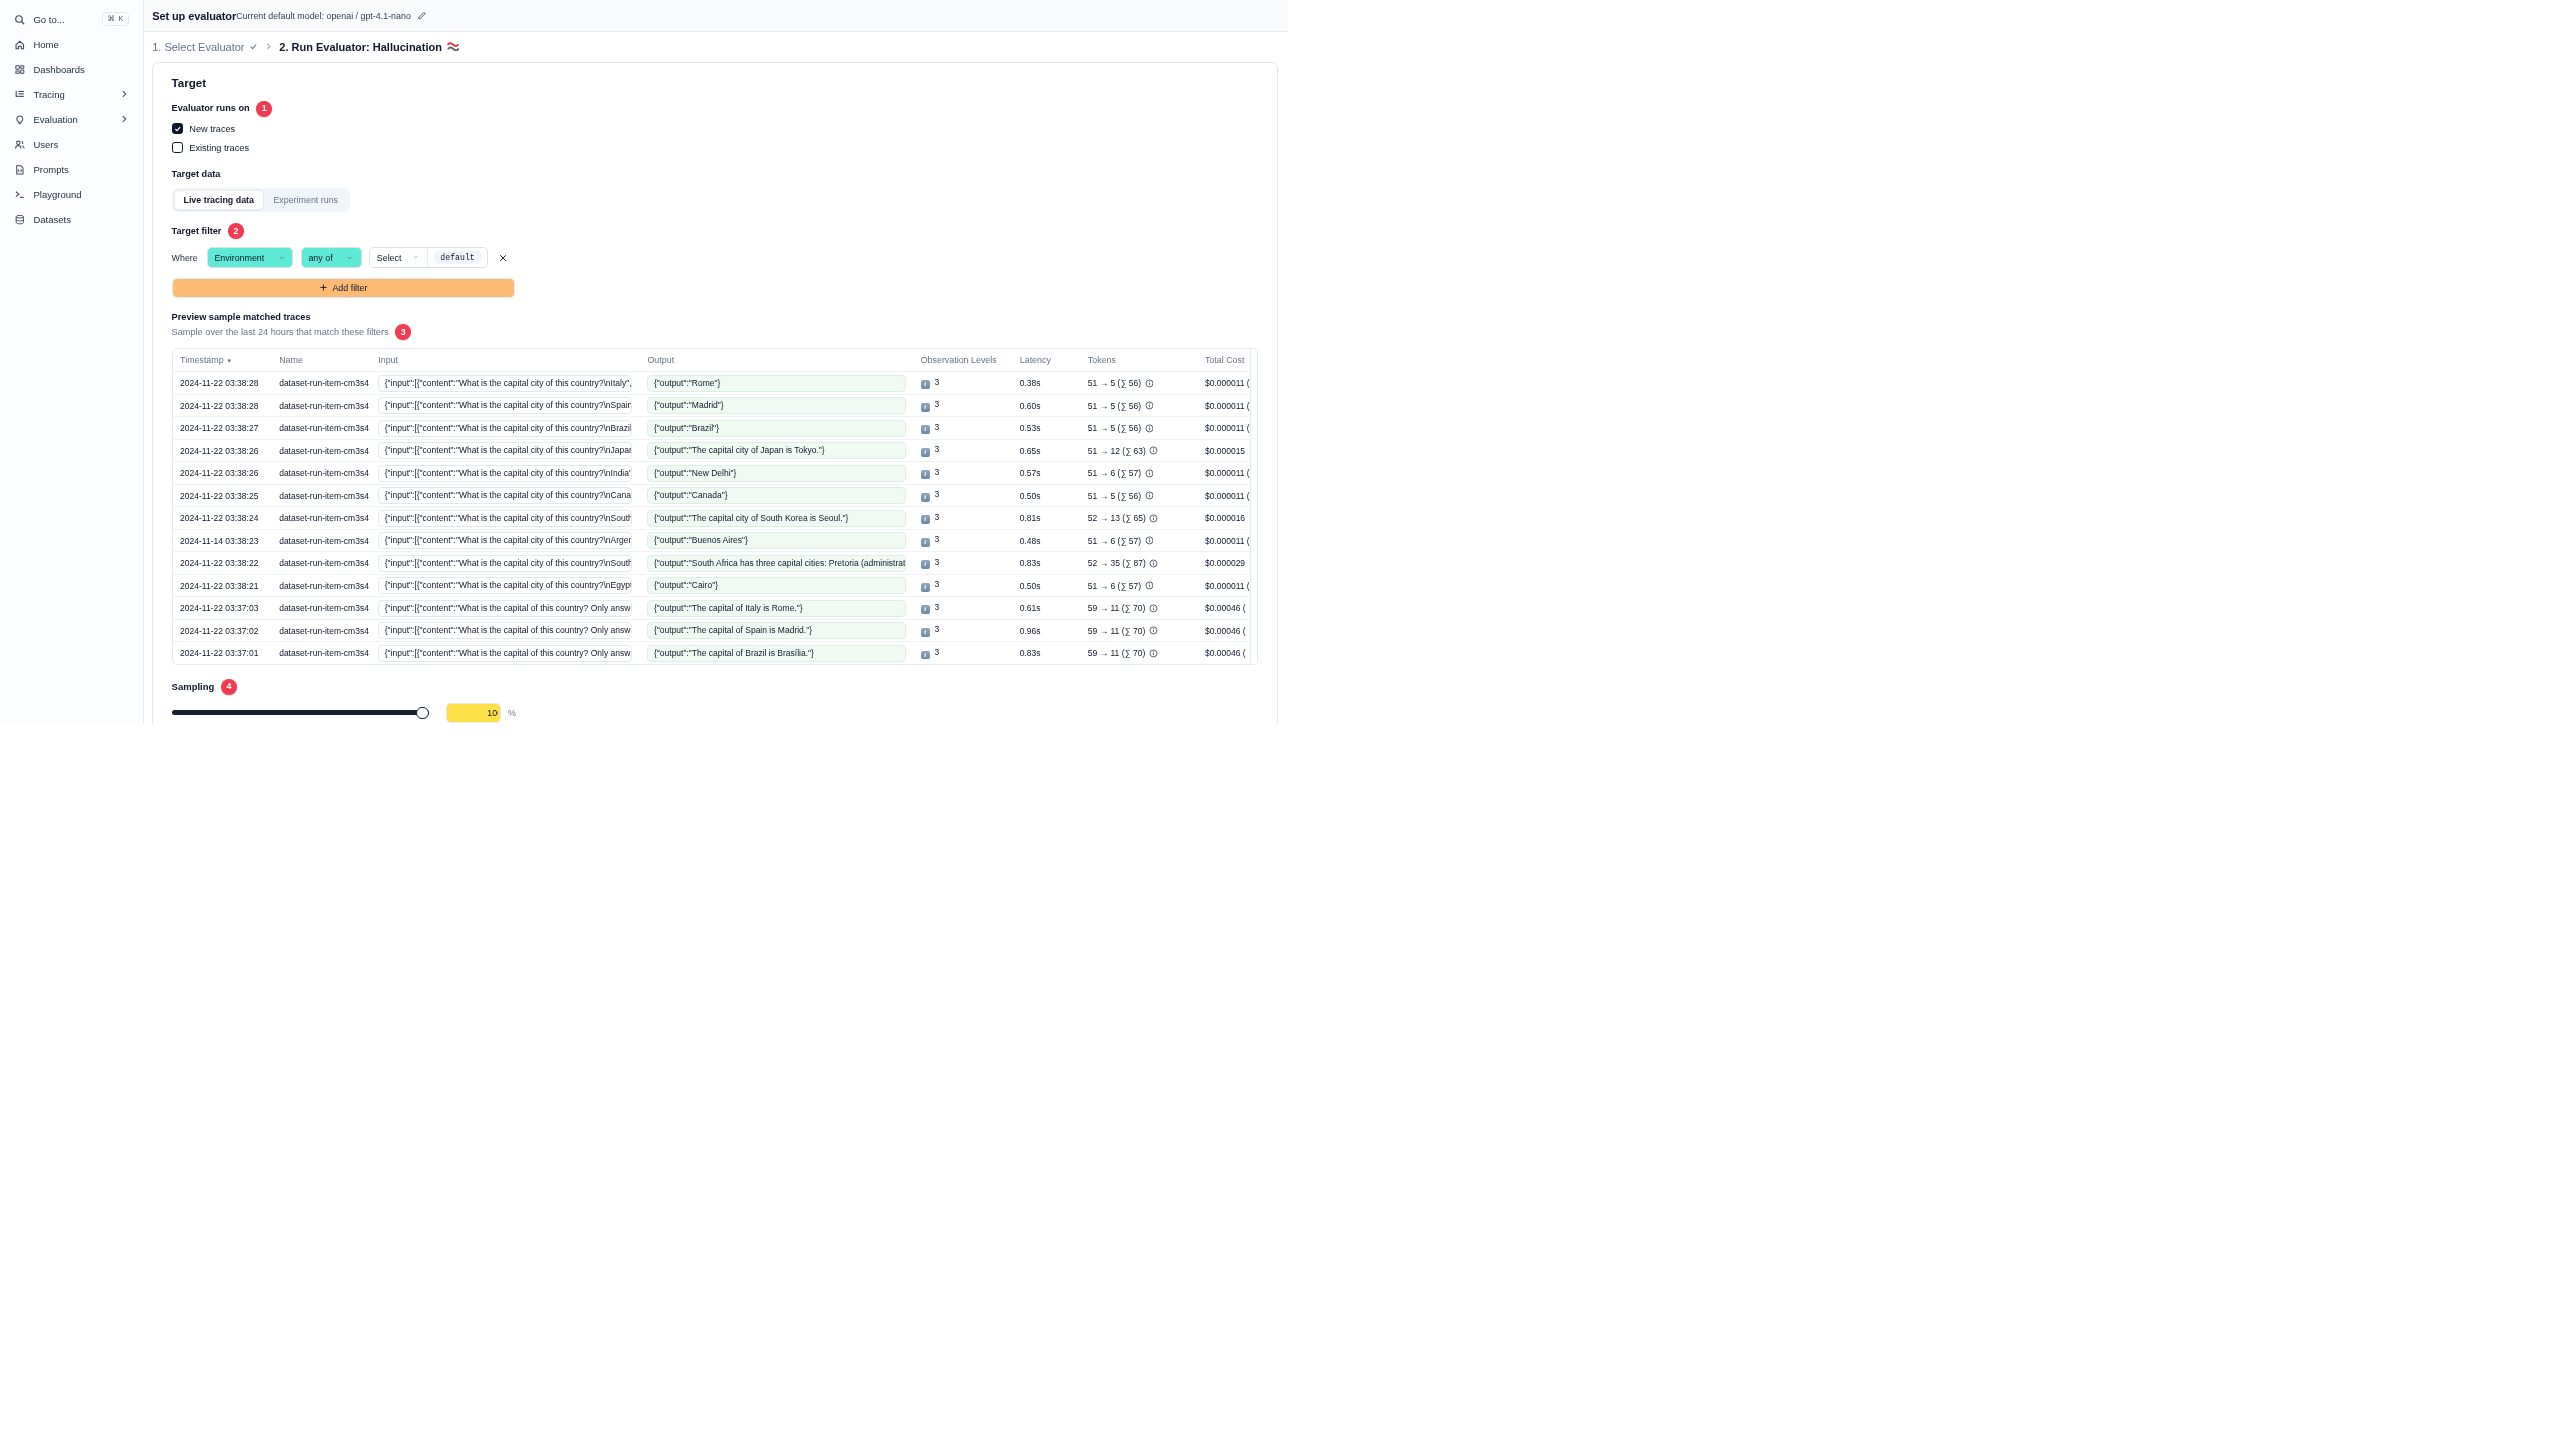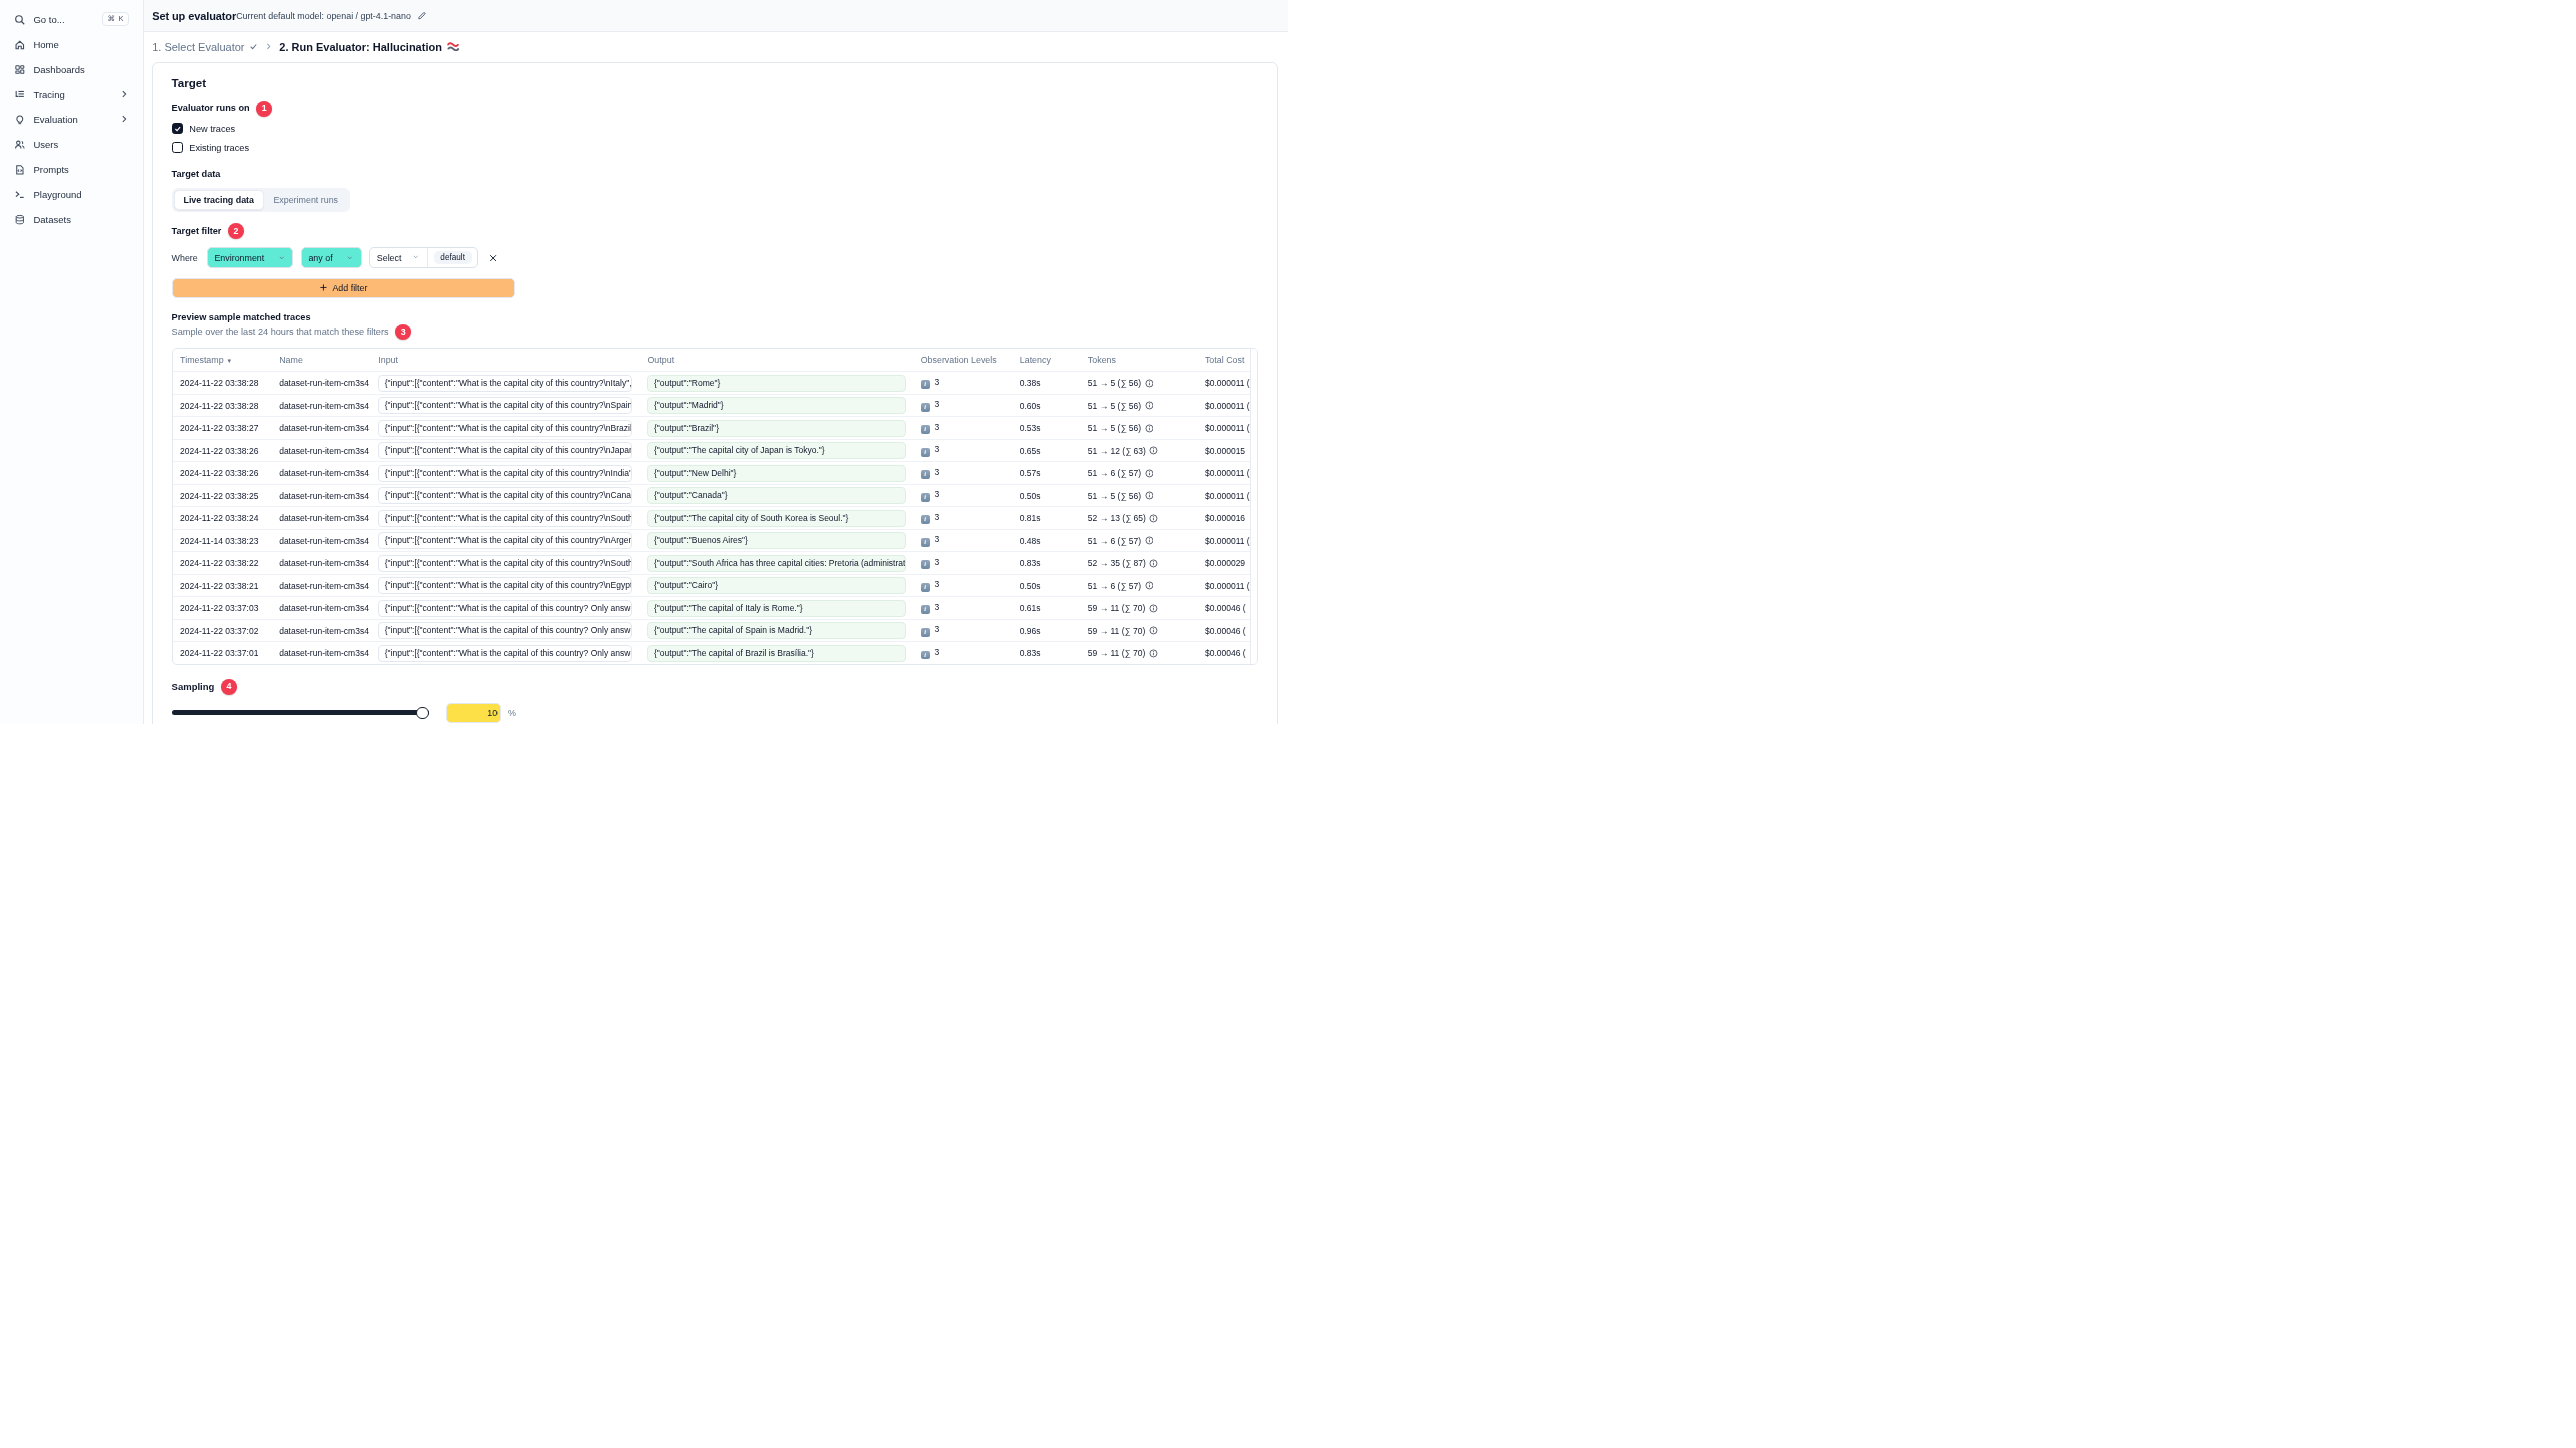--- a/index.html
+++ b/index.html
@@ -46,21 +46,21 @@
   .seg-tab.active { background:#fff; color:#0f172a; font-weight:600; border:0.7px solid #e8ecf1; box-shadow:0 0.7px 1.4px rgba(15,23,42,.06); padding:4.1px 8.9px; }
 
   .filter-label { margin-top:11px; }
   .filter-row { margin-top:8.2px; display:flex; align-items:center; gap:7.5px; }
   .where { font-size:8.9px; color:#1e293b; margin-right:1.4px; }
   .select { height:21px; border:0.7px solid #dbe1e8; border-radius:4.8px; background:#5eead4; display:inline-flex; align-items:center; gap:13.6px; padding:0 6.8px; font-size:8.9px; font-weight:500; color:#0f172a; cursor:pointer; }
   .select .chev-d { display:inline-flex; }
   .combo { height:21px; border:0.7px solid #dbe1e8; border-radius:4.8px; background:#fff; display:inline-flex; align-items:center; cursor:pointer; }
   .combo .sel-part { display:inline-flex; align-items:center; gap:11px; padding:0 6.8px; font-size:8.9px; font-weight:500; }
   .combo .divider { width:0.7px; align-self:stretch; background:#e8ecf1; }
-  .chip { margin:0 5.5px 0 6.1px; background:#f1f5f9; border-radius:5px; padding:2px 6.8px; font-size:8.2px; color:#0f172a; }
+  .chip { margin:0 5.5px 0 6.1px; background:#f1f5f9; border-radius:5px; padding:2px 6.8px; font-size:8.2px; color:#0f172a;font-family:Liberation Mono, monospace; }
   .x-btn { display:inline-flex; padding:2.7px; cursor:pointer; }
 
   .add-filter { margin-top:9.5px; width:343px; height:20.4px; border:0.7px solid #e2e8f0; border-radius:4.8px; background:#fdba74; display:flex; align-items:center; justify-content:center; gap:4.8px; font-size:8.9px; font-weight:500; color:#0f172a; cursor:pointer; }
 
   .preview-title { margin-top:13.6px; font-size:9.2px; font-weight:700; }
   .preview-sub { margin-top:2.7px; font-size:9.2px; color:#64748b; display:flex; align-items:center; line-height:15px; }
 
   
   .table-wrap { margin-top:8.2px; border:0.7px solid #e2e8f0; border-radius:4.8px; display:flex; overflow:hidden; width:100%; }
   .table-scroll { flex:1; overflow:hidden; }

